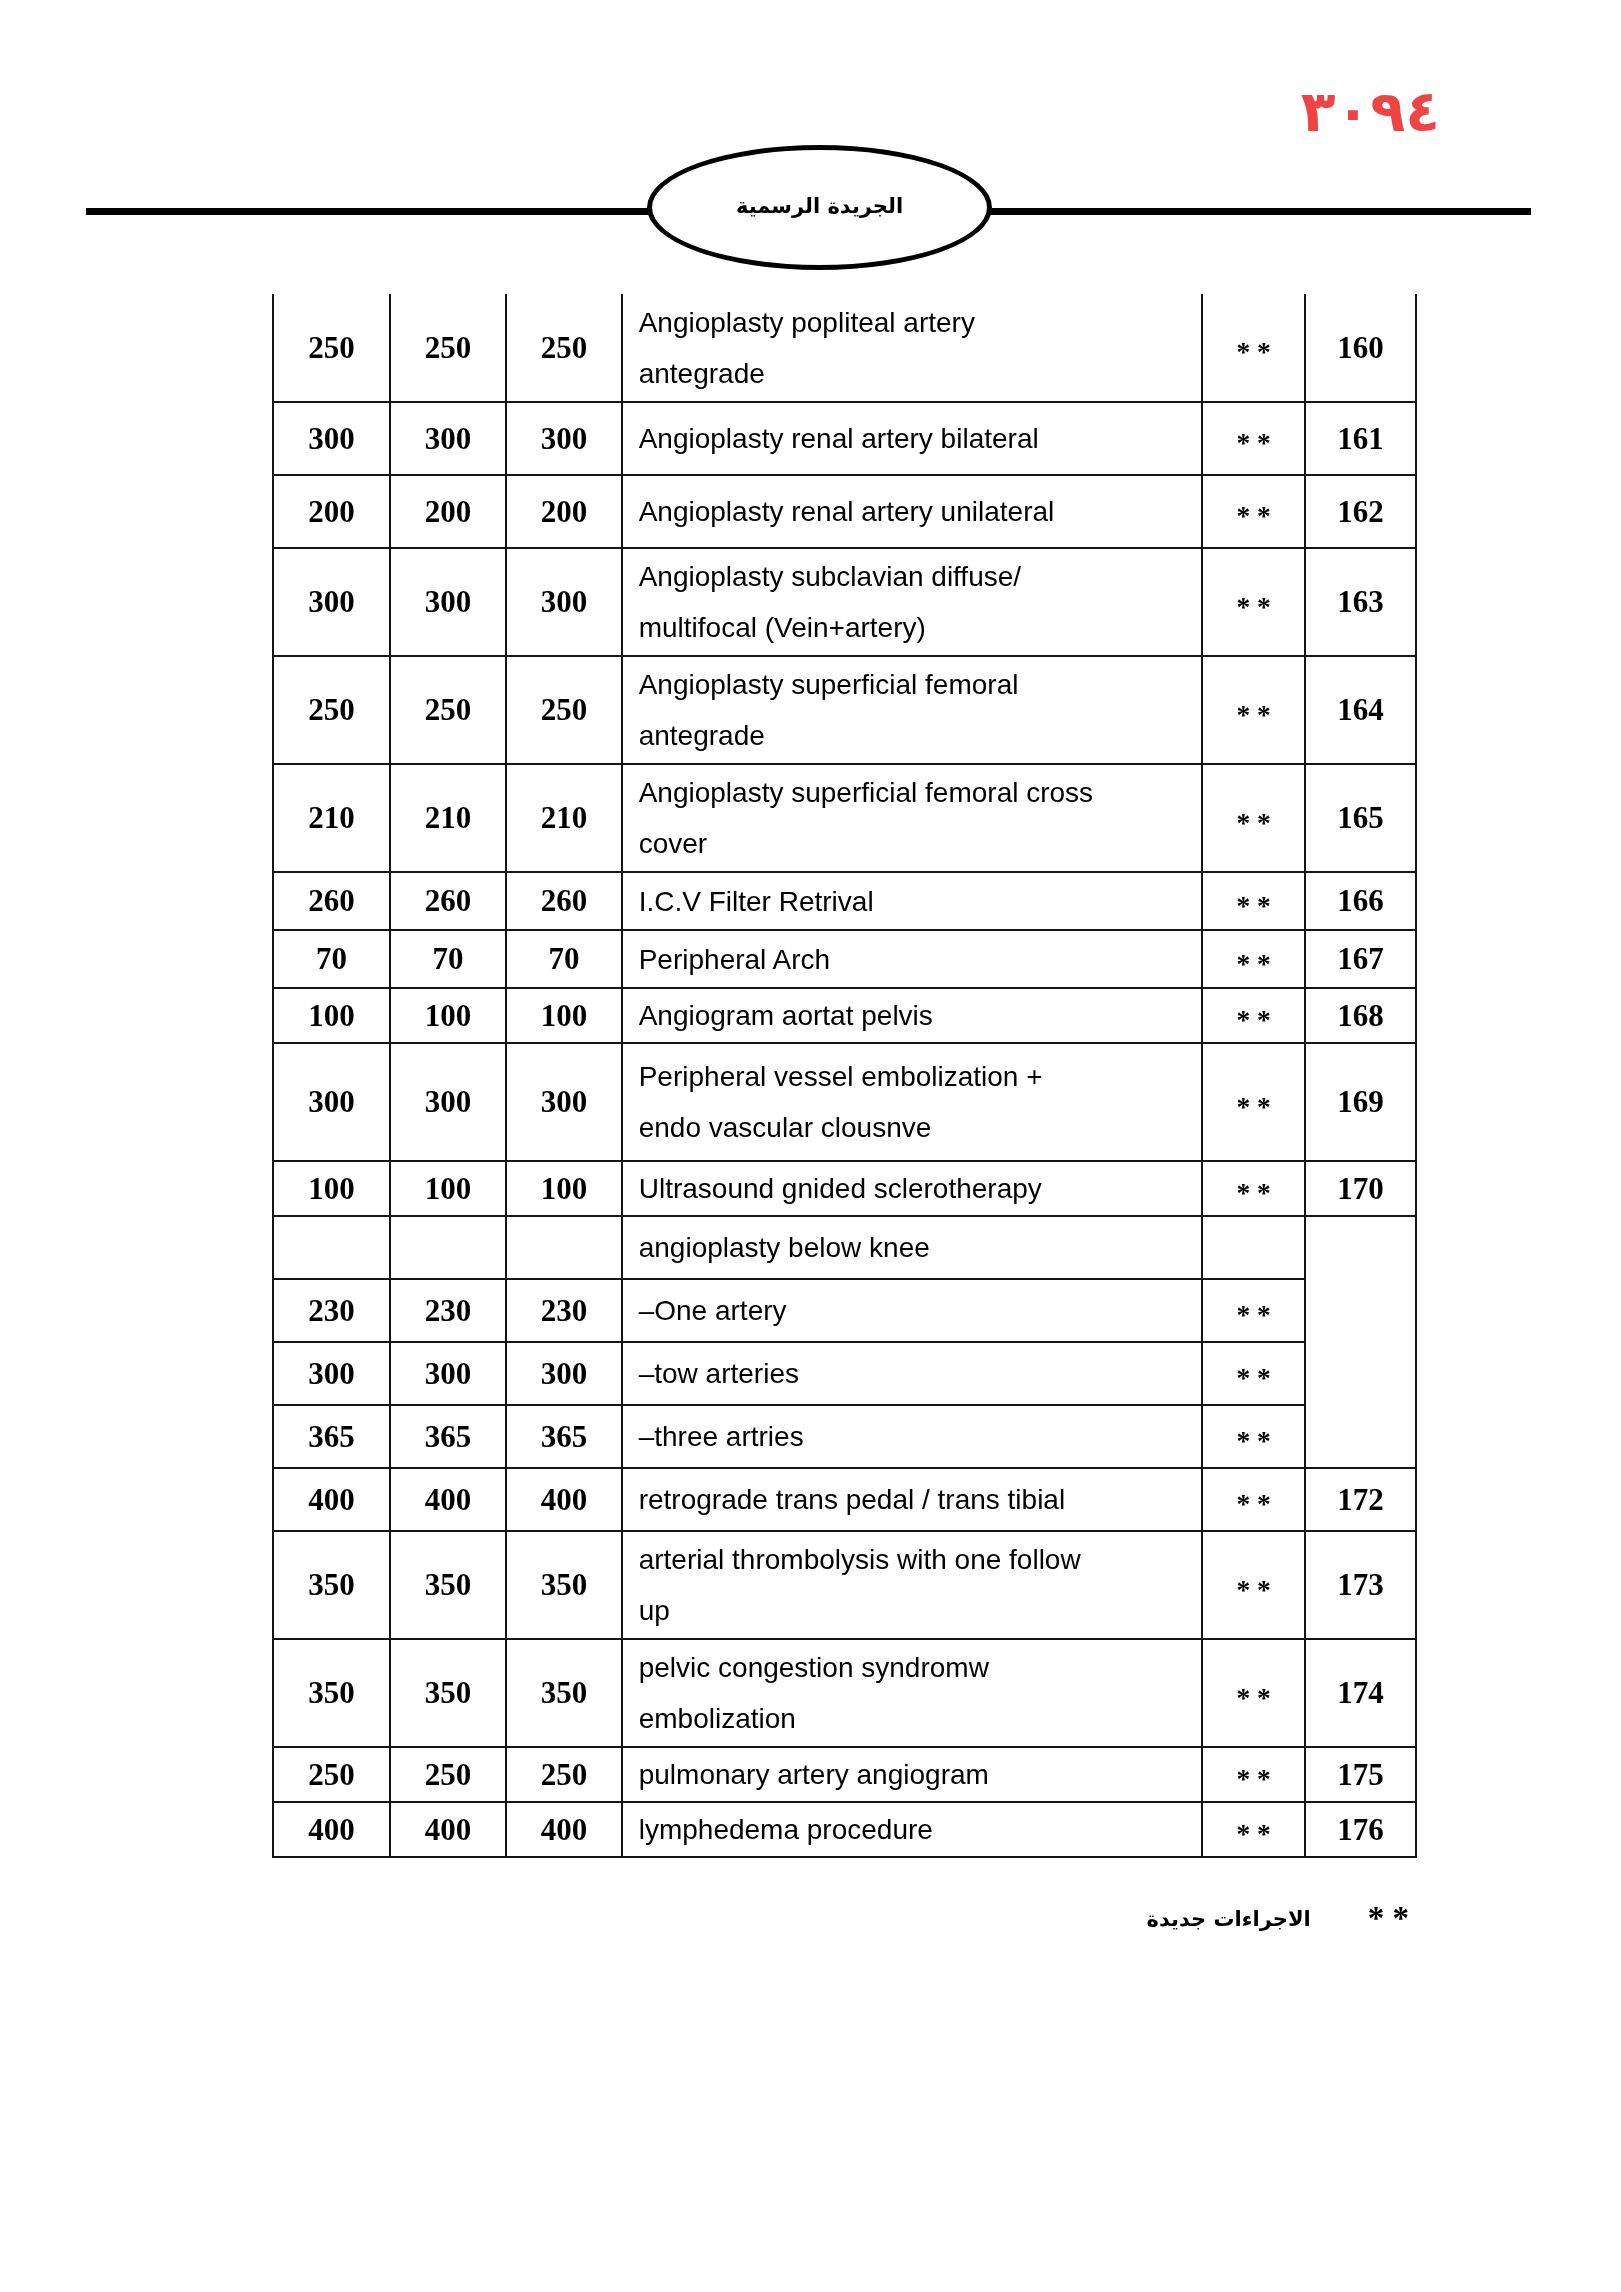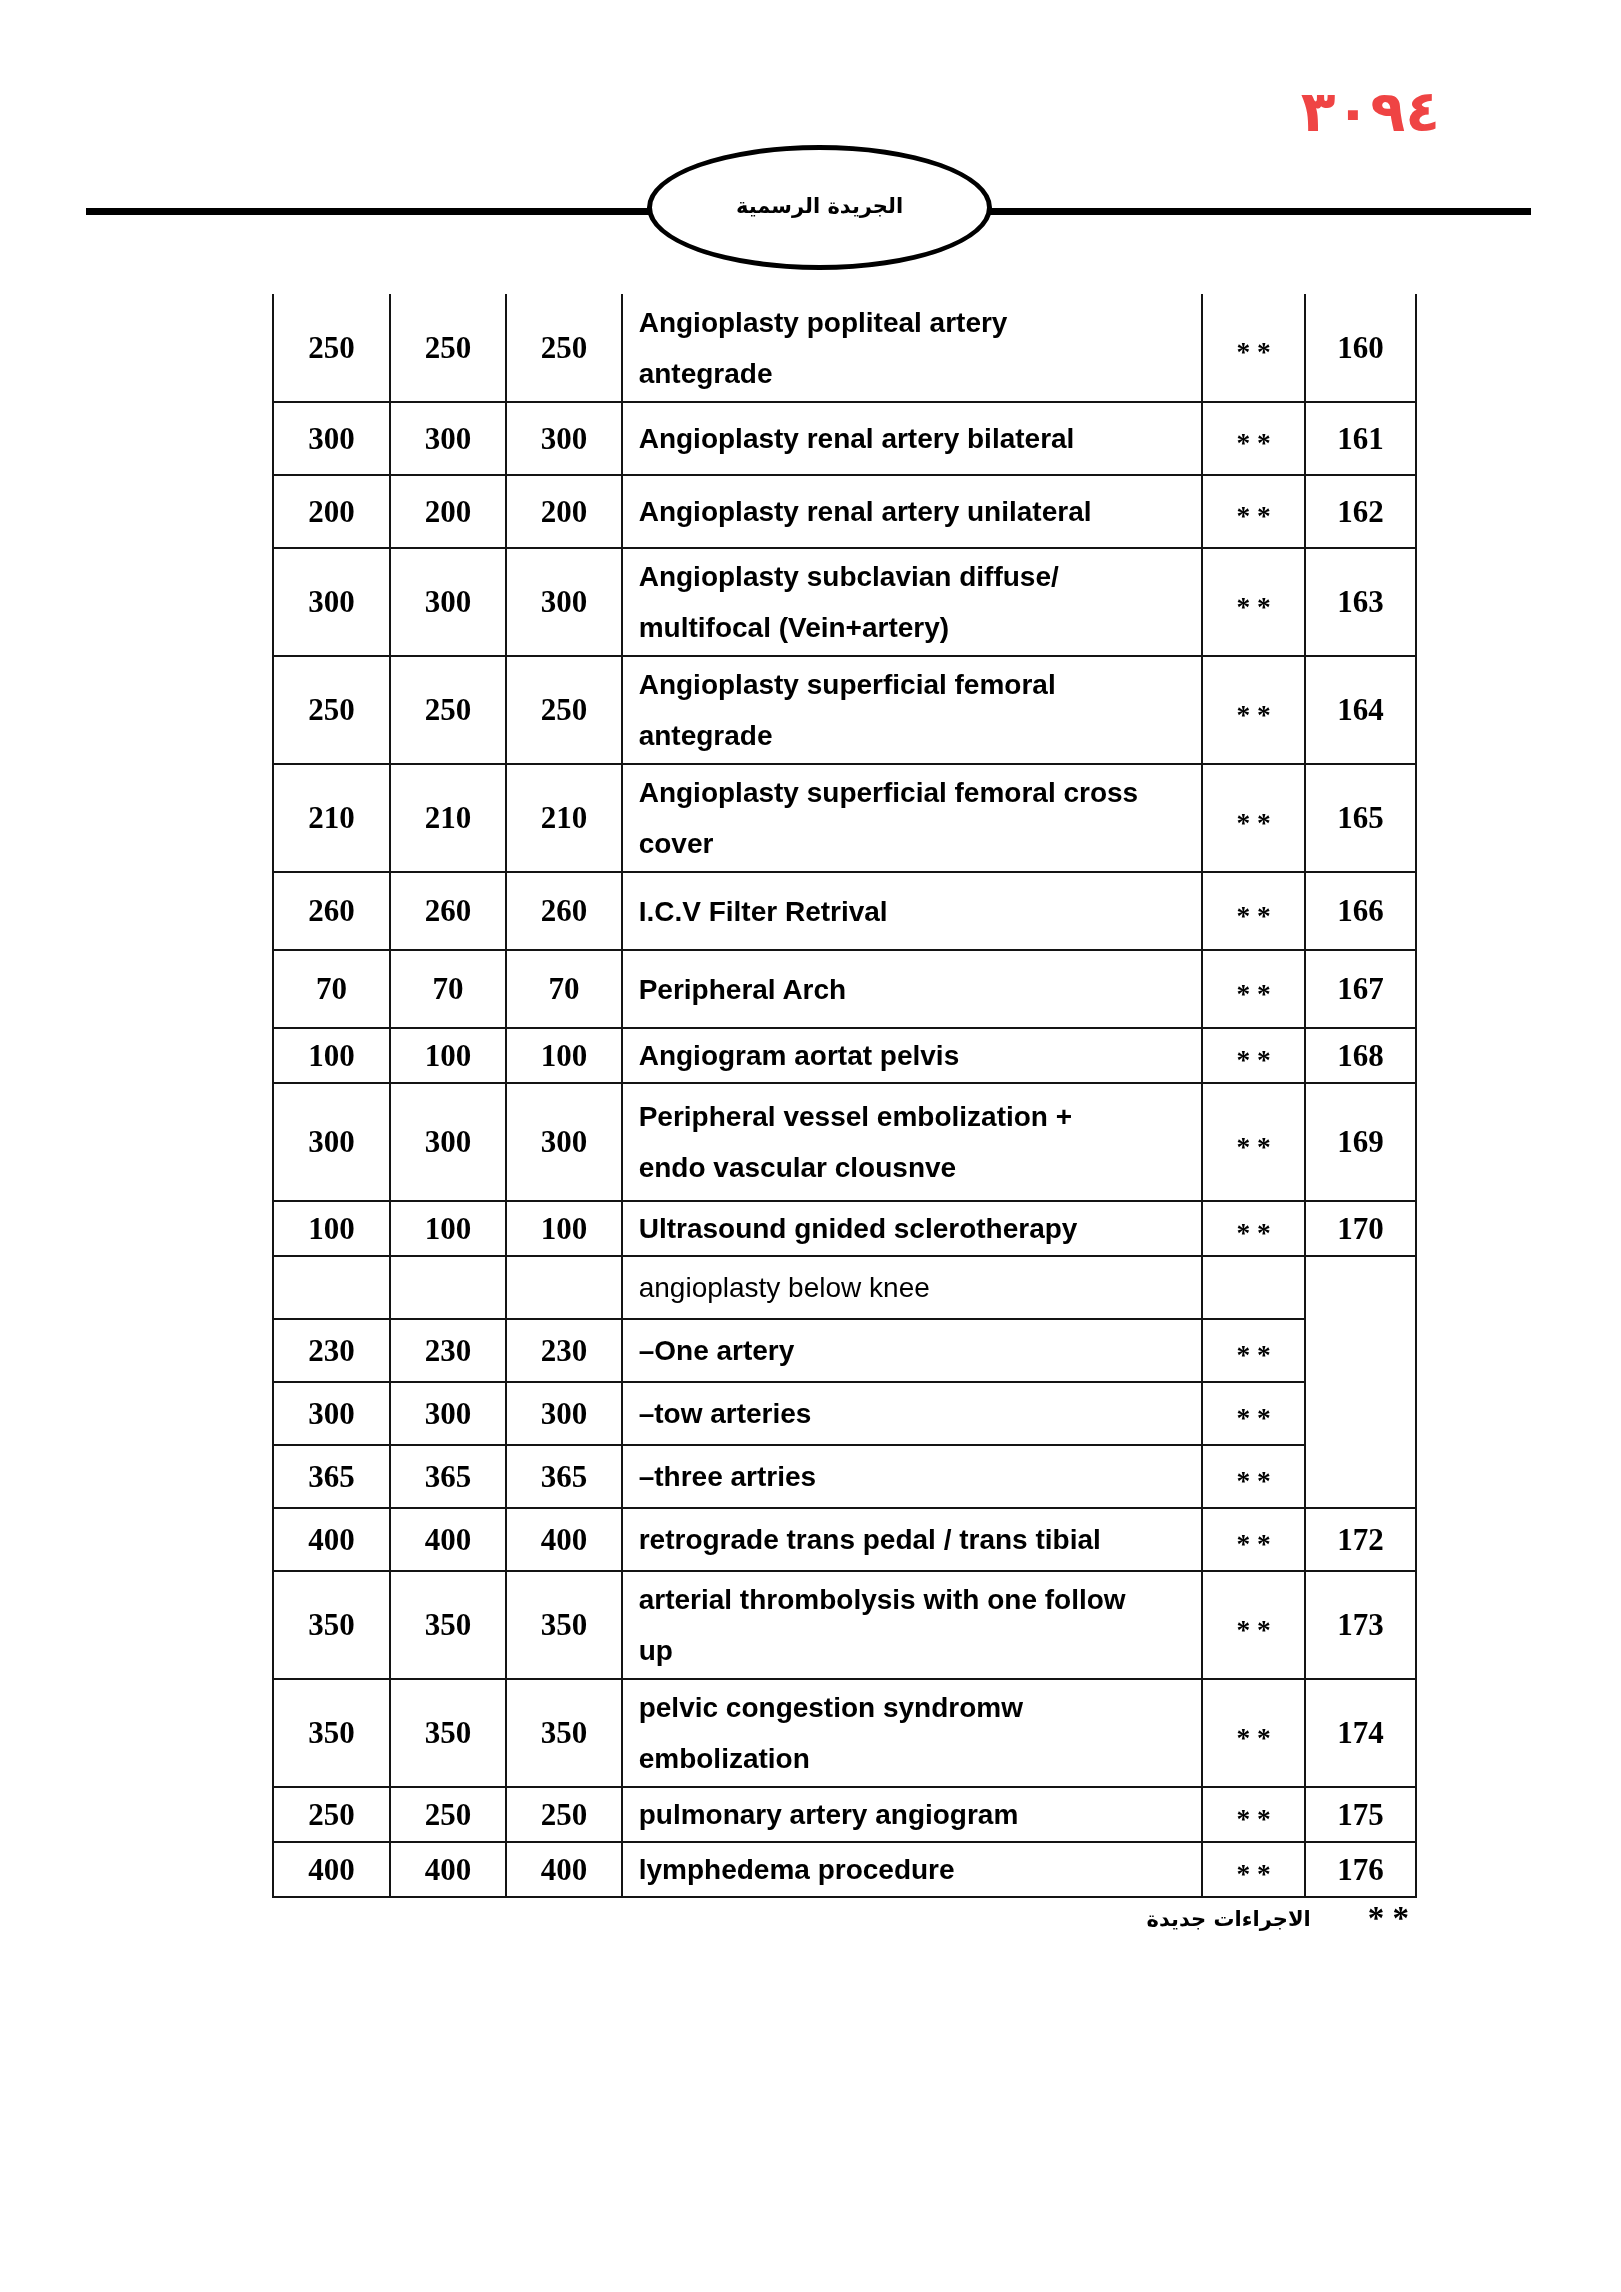--- a/index.html
+++ b/index.html
@@ -57,32 +57,32 @@
   .proc-table td {
     border: 2px solid #141414;
     vertical-align: middle;
     box-sizing: border-box;
     overflow: hidden;
   }
   .proc-table tr:first-child td { border-top: none; }
 
   .h110 { height: 108px; }
   .h120 { height: 118px; }
-  .h80  { height: 78px; }
+  .h80  { height: 58px; }
   .h74  { height: 73px; }
   .h64  { height: 63px; }
   .h56  { height: 55px; }
 
   td.price, td.num {
     font-family: "Liberation Serif", serif;
     font-size: 31px; font-weight: bold;
     text-align: center;
   }
   td.desc {
-    font-size: 28px; font-weight: bold;
+    font-size: 28px; font-weight: normal;
     text-align: left;
     padding-left: 15.7px; padding-right: 5.9px;
     white-space: pre-line;
     line-height: 51px;
   }
   td.desc.plain { font-weight: normal; }
   td.star {
     font-family: "Liberation Serif", serif;
     font-size: 27.4px; font-weight: bold;
     text-align: center;

